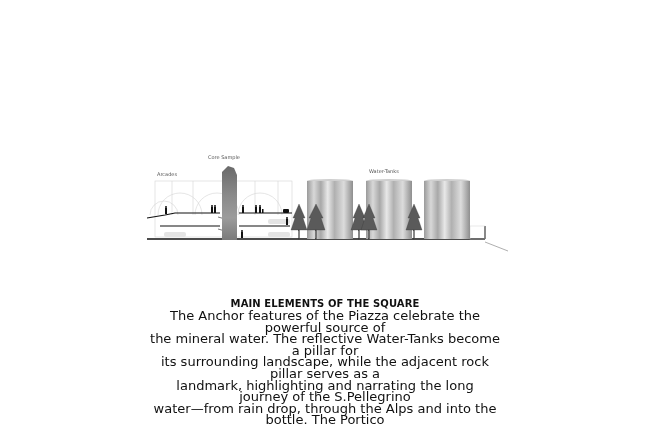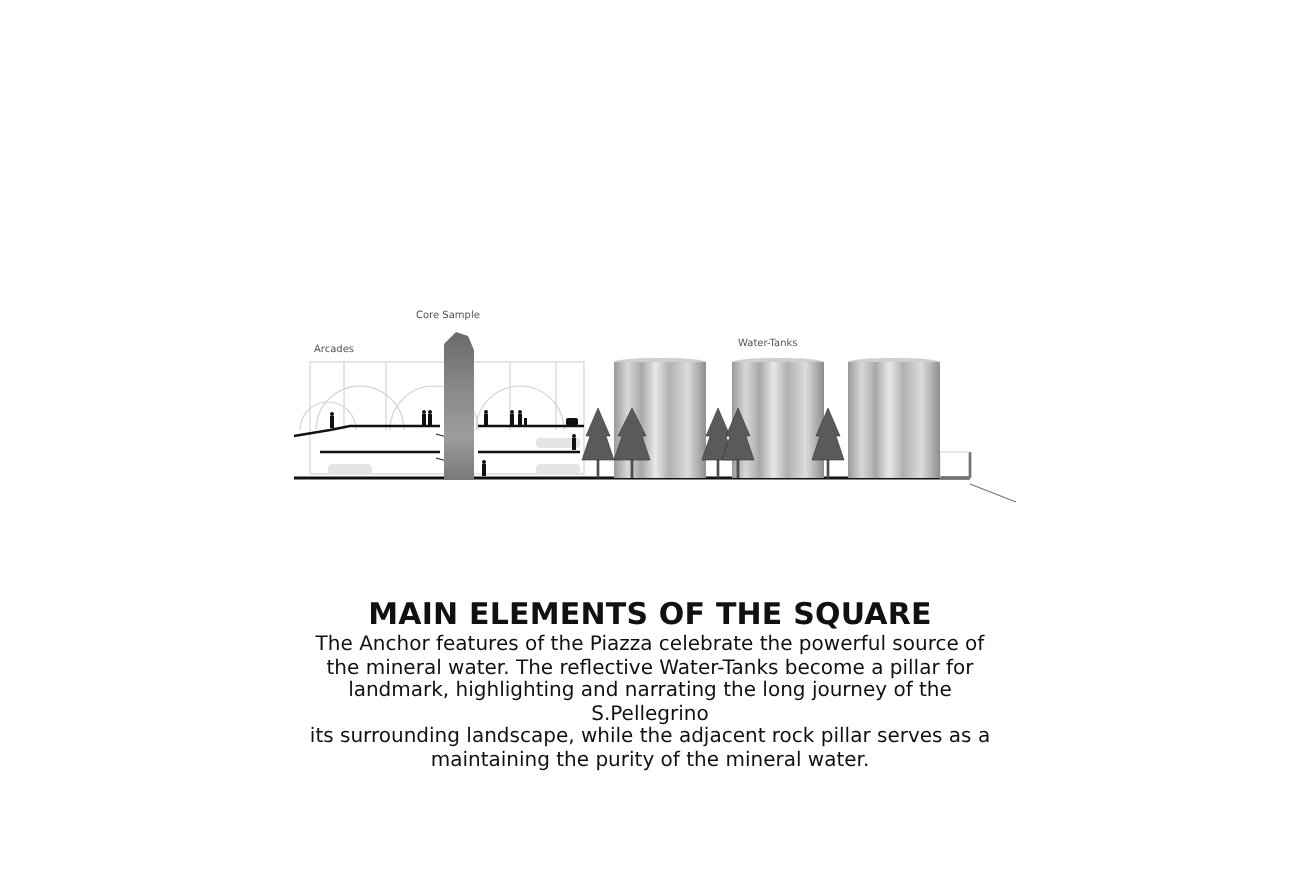--- a/index.html
+++ b/index.html
@@ -1,20 +1,20 @@
 <!DOCTYPE html>
 <html><head>
 <meta charset="utf-8">
 <style>
   html, body { margin:0; padding:0; background:#fff; }
   body { width:650px; height:447px; position:relative; overflow:hidden; font-family:"DejaVu Sans", sans-serif; }
   #drawing { position:absolute; left:0; top:0; }
   .caption { position:absolute; left:150px; width:350px; top:298px; text-align:center; color:#111; }
-  .caption .title { font-weight:bold; font-size:15px; letter-spacing:0.1px; margin-bottom:1px; }
-  .caption .body { font-size:10px; line-height:11.6px; }
+  .caption .title { font-weight:bold; font-size:10px; letter-spacing:0.1px; margin-bottom:1px; }
+  .caption .body { font-size:13px; line-height:11.6px; }
   .lbl { font-size:5px; fill:#555; font-family:"DejaVu Sans", sans-serif; }
 </style>
 </head>
 <body>
 
 <svg id="drawing" width="650" height="447" viewBox="0 0 650 447">
   <defs>
     <linearGradient id="tankGrad" x1="0" x2="1" y1="0" y2="0">
       <stop offset="0" stop-color="#9a9a9a"></stop>
       <stop offset="0.15" stop-color="#d8d8d8"></stop>
@@ -120,17 +120,17 @@
     <path d="M414 204 L408 218 L410 218 L406 230 L422 230 L418 218 L420 218 Z"></path>
       <rect x="413.5" y="230" width="1" height="9"></rect>
   </g>
 </svg>
 
 <div class="caption">
   <div class="title">MAIN ELEMENTS OF THE SQUARE</div>
   <div class="body">
     <div>The Anchor features of the Piazza celebrate the powerful source of</div>
     <div>the mineral water. The reflective Water-Tanks become a pillar for</div>
+    <div>its surrounding landscape, while the adjacent rock pillar serves as a</div>
     <div>landmark, highlighting and narrating the long journey of the S.Pellegrino</div>
-    <div>its surrounding landscape, while the adjacent rock pillar serves as a</div>
-    <div>maintaining the purity of the mineral water.</div>
+    <div>water—from rain drop, through the Alps and into the bottle. The Portico</div>
   </div>
 </div>
 
 </body></html>

